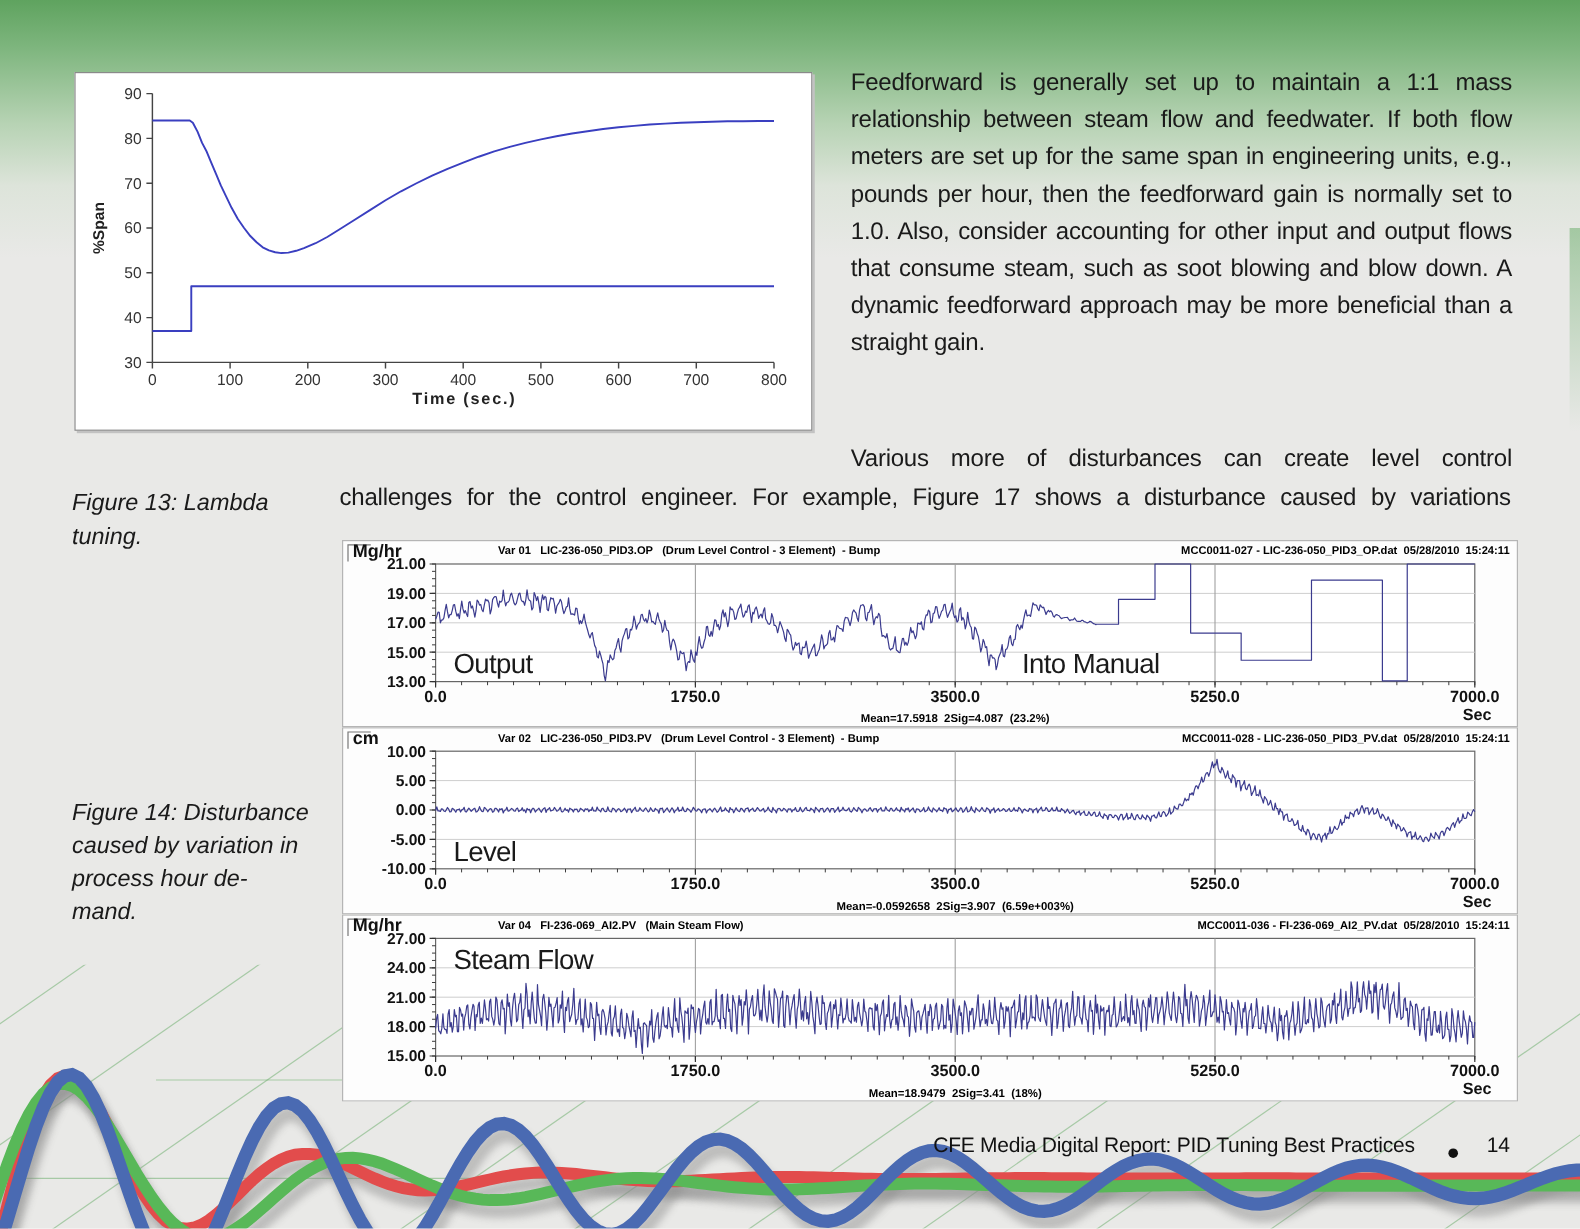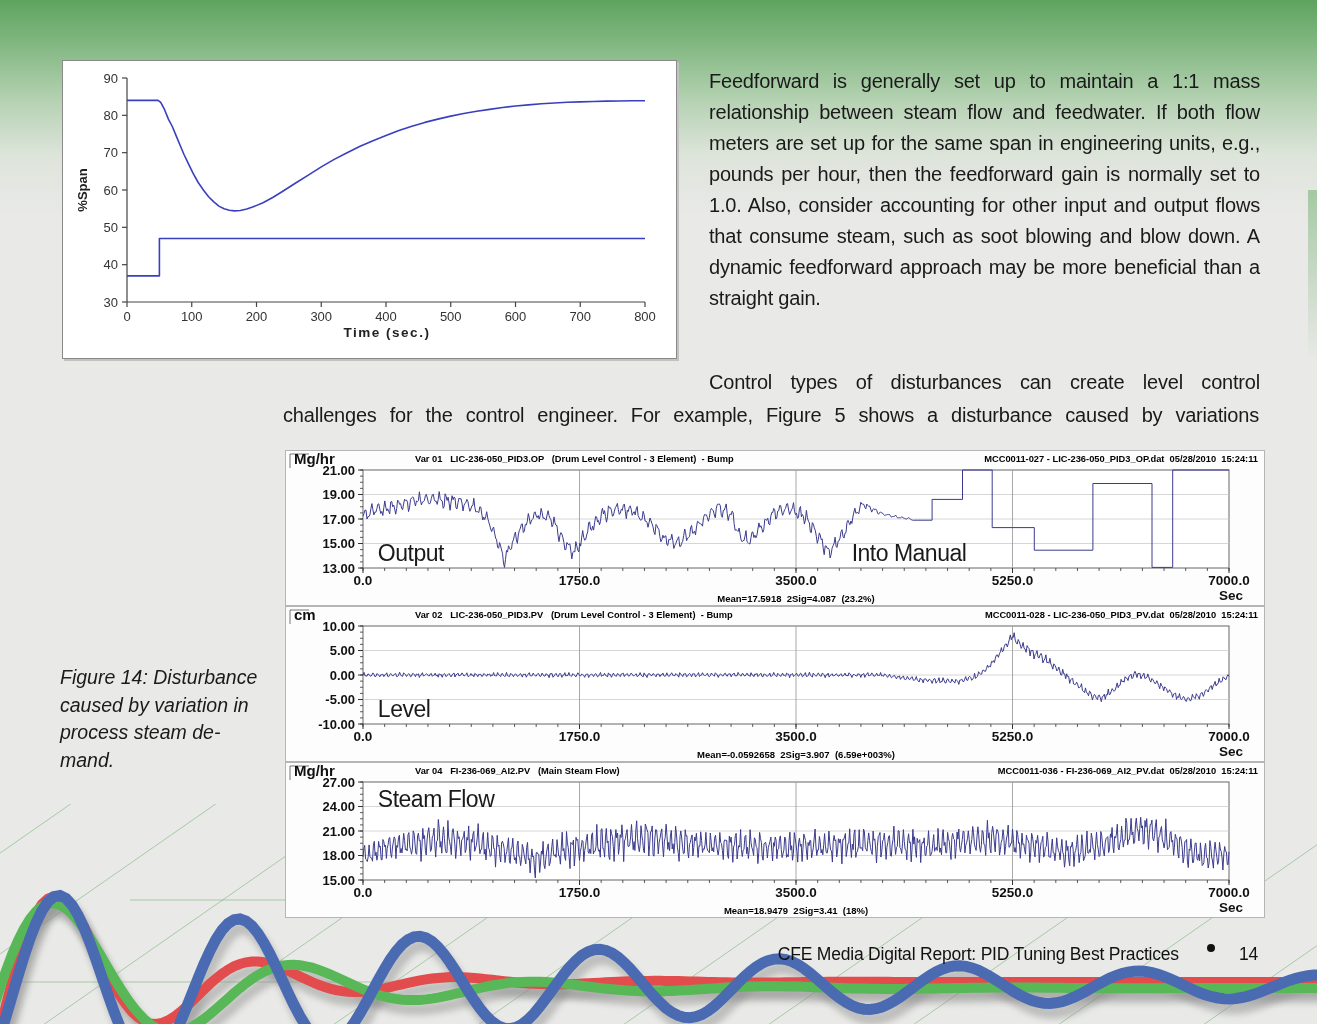--- a/index.html
+++ b/index.html
@@ -7,33 +7,33 @@
         font-family:"Liberation Sans",sans-serif;color:#1a1a1a;}
   .top-gradient{position:absolute;left:0;top:0;width:1317px;height:215px;z-index:0;
         background:linear-gradient(180deg,#5fa35f 0%,#7db57d 18%,#b7d3b4 48%,#ddE4da 72%,#e9e9e7 100%);}
   .right-strip{position:absolute;right:0;top:190px;width:9px;height:170px;z-index:1;
         background:linear-gradient(180deg,rgba(110,175,110,.55),rgba(110,175,110,0));}
   .decor{position:absolute;left:0;top:804px;width:1317px;height:220px;z-index:1;}
   .fig13-box{position:absolute;left:62px;top:60px;width:613px;height:297px;background:#fff;
         border:1px solid #8a8a8a;box-shadow:2px 2px 0 0 #c2c2c2;z-index:2;}
   .fig13-box svg{display:block;}
   .body-col{position:absolute;left:709px;top:54px;width:551px;z-index:2;
-        font-size:20px;line-height:31px;letter-spacing:-0.2px;text-align:justify;margin-top:12px;}
+        font-size:20px;line-height:31px;letter-spacing:-0.2px;text-align:justify;}
   .heading{position:absolute;left:709px;top:337px;width:551px;z-index:2;
         font-size:20px;font-weight:bold;letter-spacing:-0.2px;}
   .p2-line1{position:absolute;left:709px;top:371px;width:551px;z-index:2;
         font-size:20px;letter-spacing:-0.2px;text-align:justify;text-align-last:justify;white-space:nowrap;}
   .p2-line2{position:absolute;left:283px;top:404px;width:976px;z-index:2;
         font-size:20px;letter-spacing:-0.2px;text-align:justify;text-align-last:justify;white-space:nowrap;}
   .cap{position:absolute;z-index:2;font-style:italic;font-size:19.5px;line-height:27.5px;white-space:pre-line;}
   .cap13{left:60px;top:406px;width:200px;}
   .cap14{left:60px;top:664px;width:220px;}
   .trends{position:absolute;left:285px;top:450px;width:980px;height:468px;z-index:2;}
   .trends svg{position:absolute;left:0;display:block;}
-  .footer{position:absolute;right:59px;top:944px;z-index:3;display:flex;align-items:flex-start;
+  .footer{position:absolute;right:59px;top:944px;z-index:3;display:flex;align-items:flex-end;
         font-size:17.5px;letter-spacing:-0.2px;color:#111;}
   .footer .dot{width:8px;height:8px;border-radius:50%;background:#111;margin:0 24px 0 28px;}
   svg text{white-space:pre;font-family:"Liberation Sans",sans-serif;}
 </style>
 </head>
 <body>
 
 <div class="page">
   <div class="top-gradient"></div>
   <div class="right-strip"></div>
@@ -105,26 +105,28 @@
         <line x1="582" y1="241" x2="582" y2="246" stroke="#444" stroke-width="1.2"></line>
         <text x="582" y="260" text-anchor="middle" font-size="13" fill="#333">800</text>
         <text x="24" y="129" text-anchor="middle" font-size="13" font-weight="bold" fill="#222" transform="rotate(-90 24 129)">%Span</text>
         <text x="324" y="276" text-anchor="middle" font-size="13.5" font-weight="bold" fill="#222" letter-spacing="1.5">Time (sec.)</text>
         <polyline points="64.0,39.4 95.1,39.4 97.7,41.3 101.6,48.7 105.4,58.1 109.3,65.5 113.2,74.9 117.1,84.2 121.0,93.5 125.5,102.9 130.0,112.2 135.2,121.5 140.4,129.0 145.6,135.7 150.8,140.9 155.9,145.1 161.1,147.7 166.3,149.2 171.5,149.9 177.3,149.5 183.8,148.0 190.3,145.8 200.0,141.7 209.7,136.5 219.4,130.5 232.3,122.3 245.3,114.1 258.3,105.9 271.2,98.4 284.1,91.7 297.1,85.3 310.0,79.7 323.0,74.5 335.9,69.6 348.9,65.2 361.8,61.4 374.8,58.1 387.8,55.1 400.7,52.5 413.7,50.2 426.6,48.4 439.6,46.5 452.5,45.0 465.4,43.9 478.4,42.8 491.3,42.0 504.3,41.3 517.3,40.9 530.2,40.5 543.2,40.1 556.1,40.0 569.0,39.8 582.0,39.8" fill="none" stroke="#3a3fc0" stroke-width="1.6" stroke-linejoin="round"></polyline>
         <polyline points="64.0,214.9 96.4,214.9 96.4,177.5 582.0,177.5" fill="none" stroke="#3a3fc0" stroke-width="1.6" stroke-linejoin="round"></polyline>
       </svg>
   </div>
 
   <div class="body-col">Feedforward is generally set up to maintain a 1:1 mass relationship between steam flow and feedwater. If both flow meters are set up for the same span in engineering units, e.g., pounds per hour, then the feedforward gain is normally set to 1.0. Also, consider accounting for other input and output flows that consume steam, such as soot blowing and blow down. A dynamic feedforward approach may be more beneficial than a straight gain.</div>
-  <div class="p2-line1">Control types of disturbances can create level control</div>
-  <div class="p2-line2">challenges for the control engineer. For example, Figure 5 shows a disturbance caused by variations</div>
-
+  <div class="p2-line1">Various more of disturbances can create level control</div>
+  <div class="p2-line2">challenges for the control engineer. For example, Figure 17 shows a disturbance caused by variations</div>
+
+  <div class="cap cap13">Figure 13: Lambda
+tuning.</div>
   <div class="cap cap14">Figure 14: Disturbance
 caused by variation in
-process steam de-
+process hour de-
 mand.</div>
 
   <div class="trends">
     <svg id="trend-0" style="top:0" width="980" height="156" viewBox="0 0 980 156">
         <rect x="0.5" y="0.5" width="979" height="155" fill="#fdfdfd" stroke="#b5b5b5" stroke-width="1"></rect>
         <path d="M5 18 L5 4 L24 4" fill="none" stroke="#777" stroke-width="1"></path>
         <rect x="78" y="20" width="866" height="98" fill="#ffffff" stroke="#666" stroke-width="1"></rect>
         <line x1="78" y1="44.5" x2="944" y2="44.5" stroke="#cccccc" stroke-width="0.8"></line>
         <line x1="78" y1="69" x2="944" y2="69" stroke="#cccccc" stroke-width="0.8"></line>
         <line x1="78" y1="93.5" x2="944" y2="93.5" stroke="#cccccc" stroke-width="0.8"></line>

